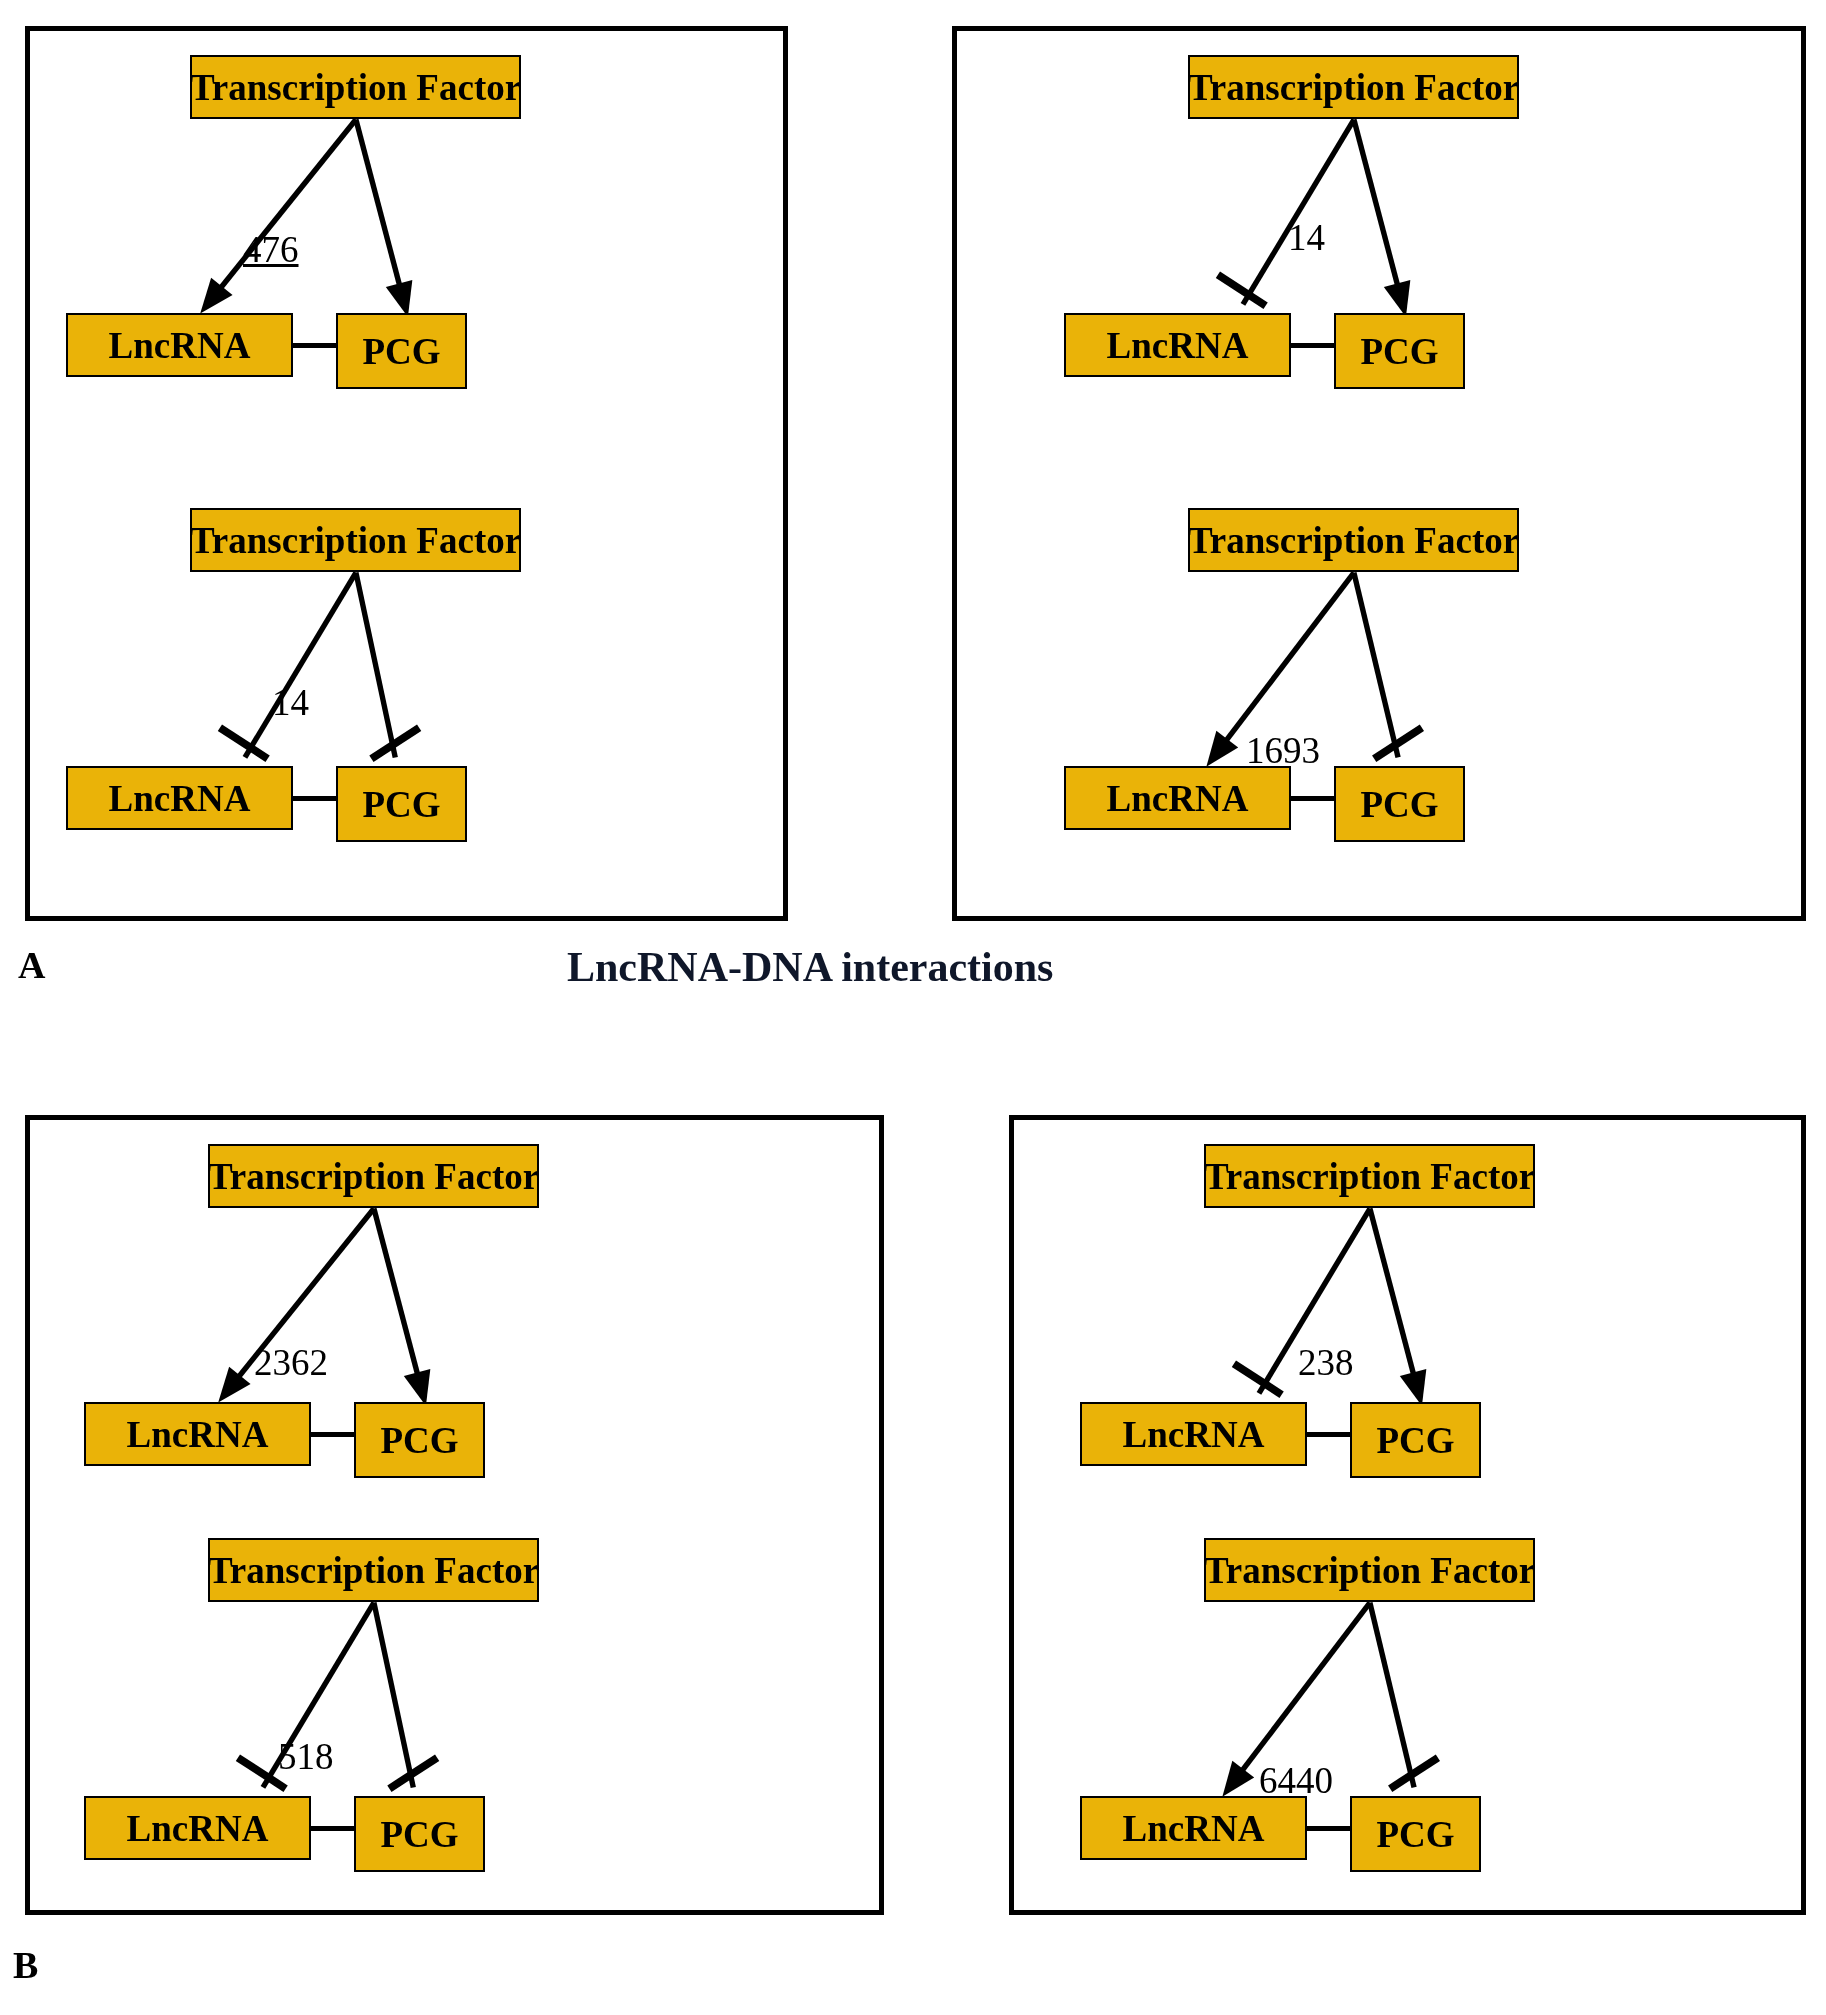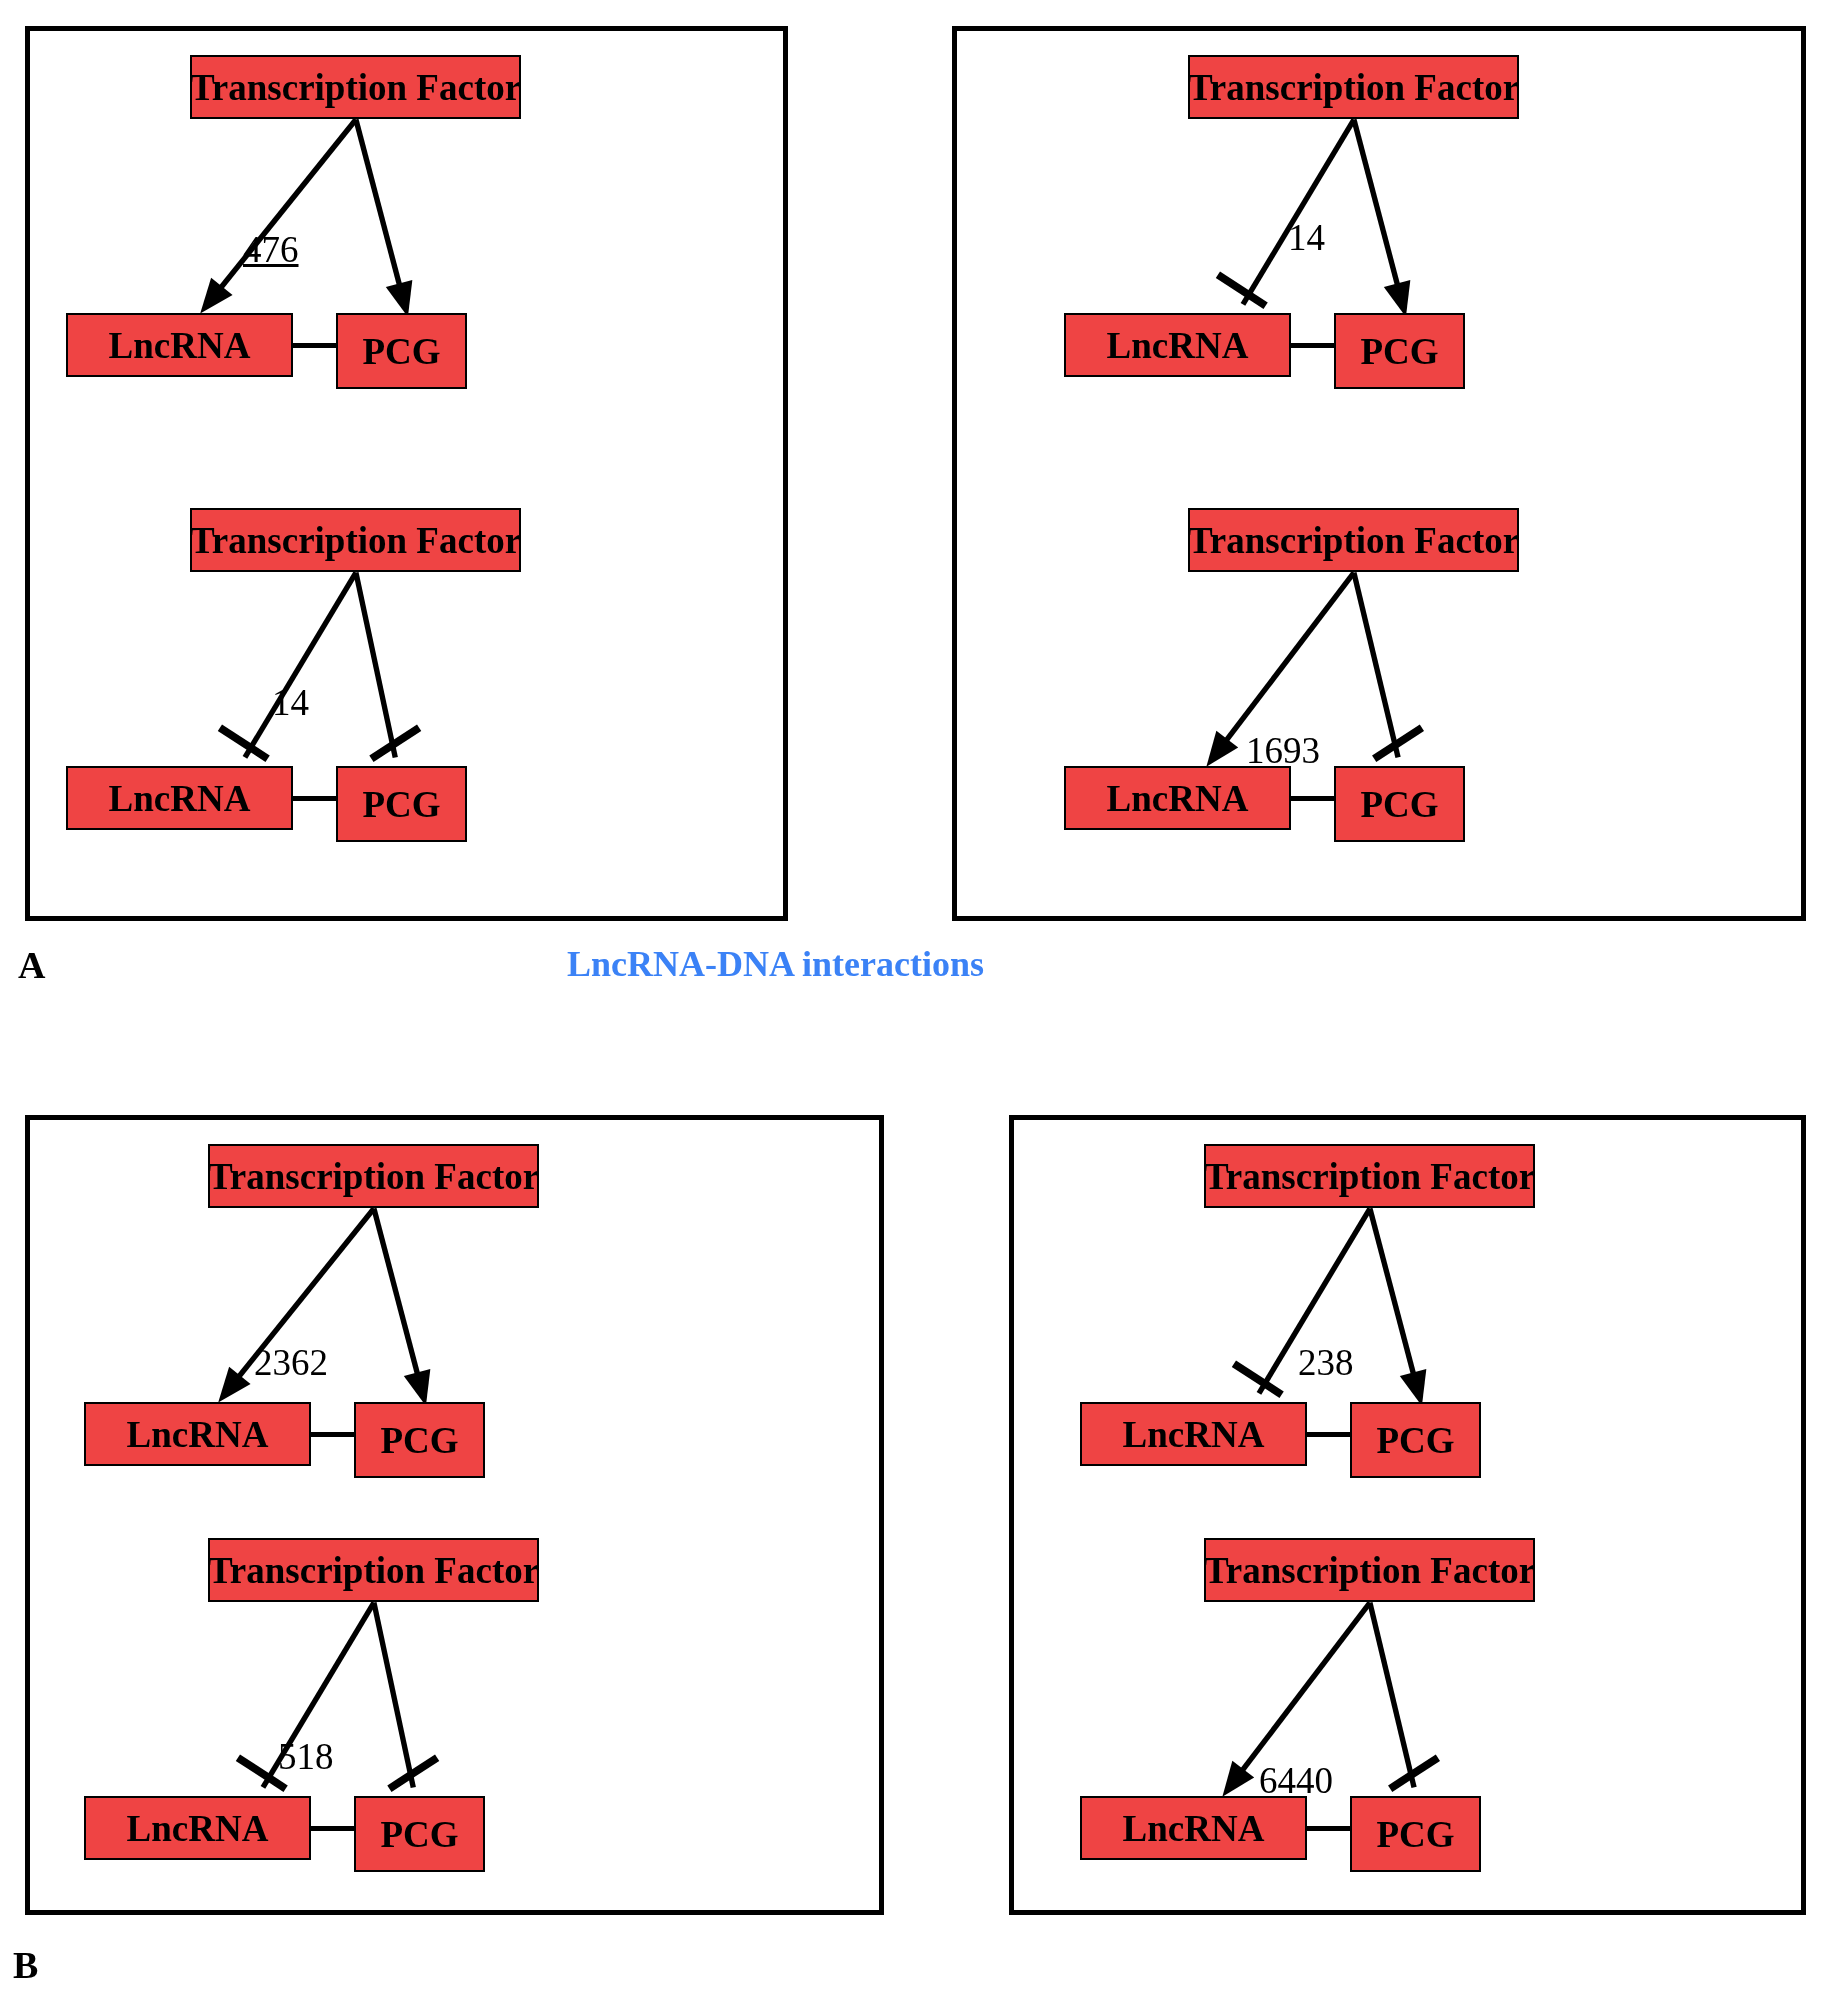--- a/index.html
+++ b/index.html
@@ -30,21 +30,21 @@
     position: absolute;
     width: 686px;
     height: 382px;
   }
 
   
   .node {
     position: absolute;
     box-sizing: border-box;
     border: 2.4px solid #000000;
-    background: #ef4444;
+    background: #eab308;
     display: flex;
     align-items: center;
     justify-content: center;
     font-weight: bold;
     color: #000000;
     white-space: nowrap;
     z-index: 4;
   }
   .node-tf {
     width: 331px;
@@ -118,23 +118,23 @@
 
   
   .panel-letter {
     position: absolute;
     font-size: 38px;
     font-weight: bold;
     color: #000000;
   }
   .panel-caption {
     position: absolute;
-    font-size: 36px;
+    font-size: 42px;
     font-weight: bold;
-    color: #3b82f6;
+    color: #0f172a;
     white-space: nowrap;
     text-align: center;
   }
 </style>
 </head>
 <body>
 
 <div id="page">
 
   <div class="frame" style="left:25px; top:26px; width:763px; height:895px;">

